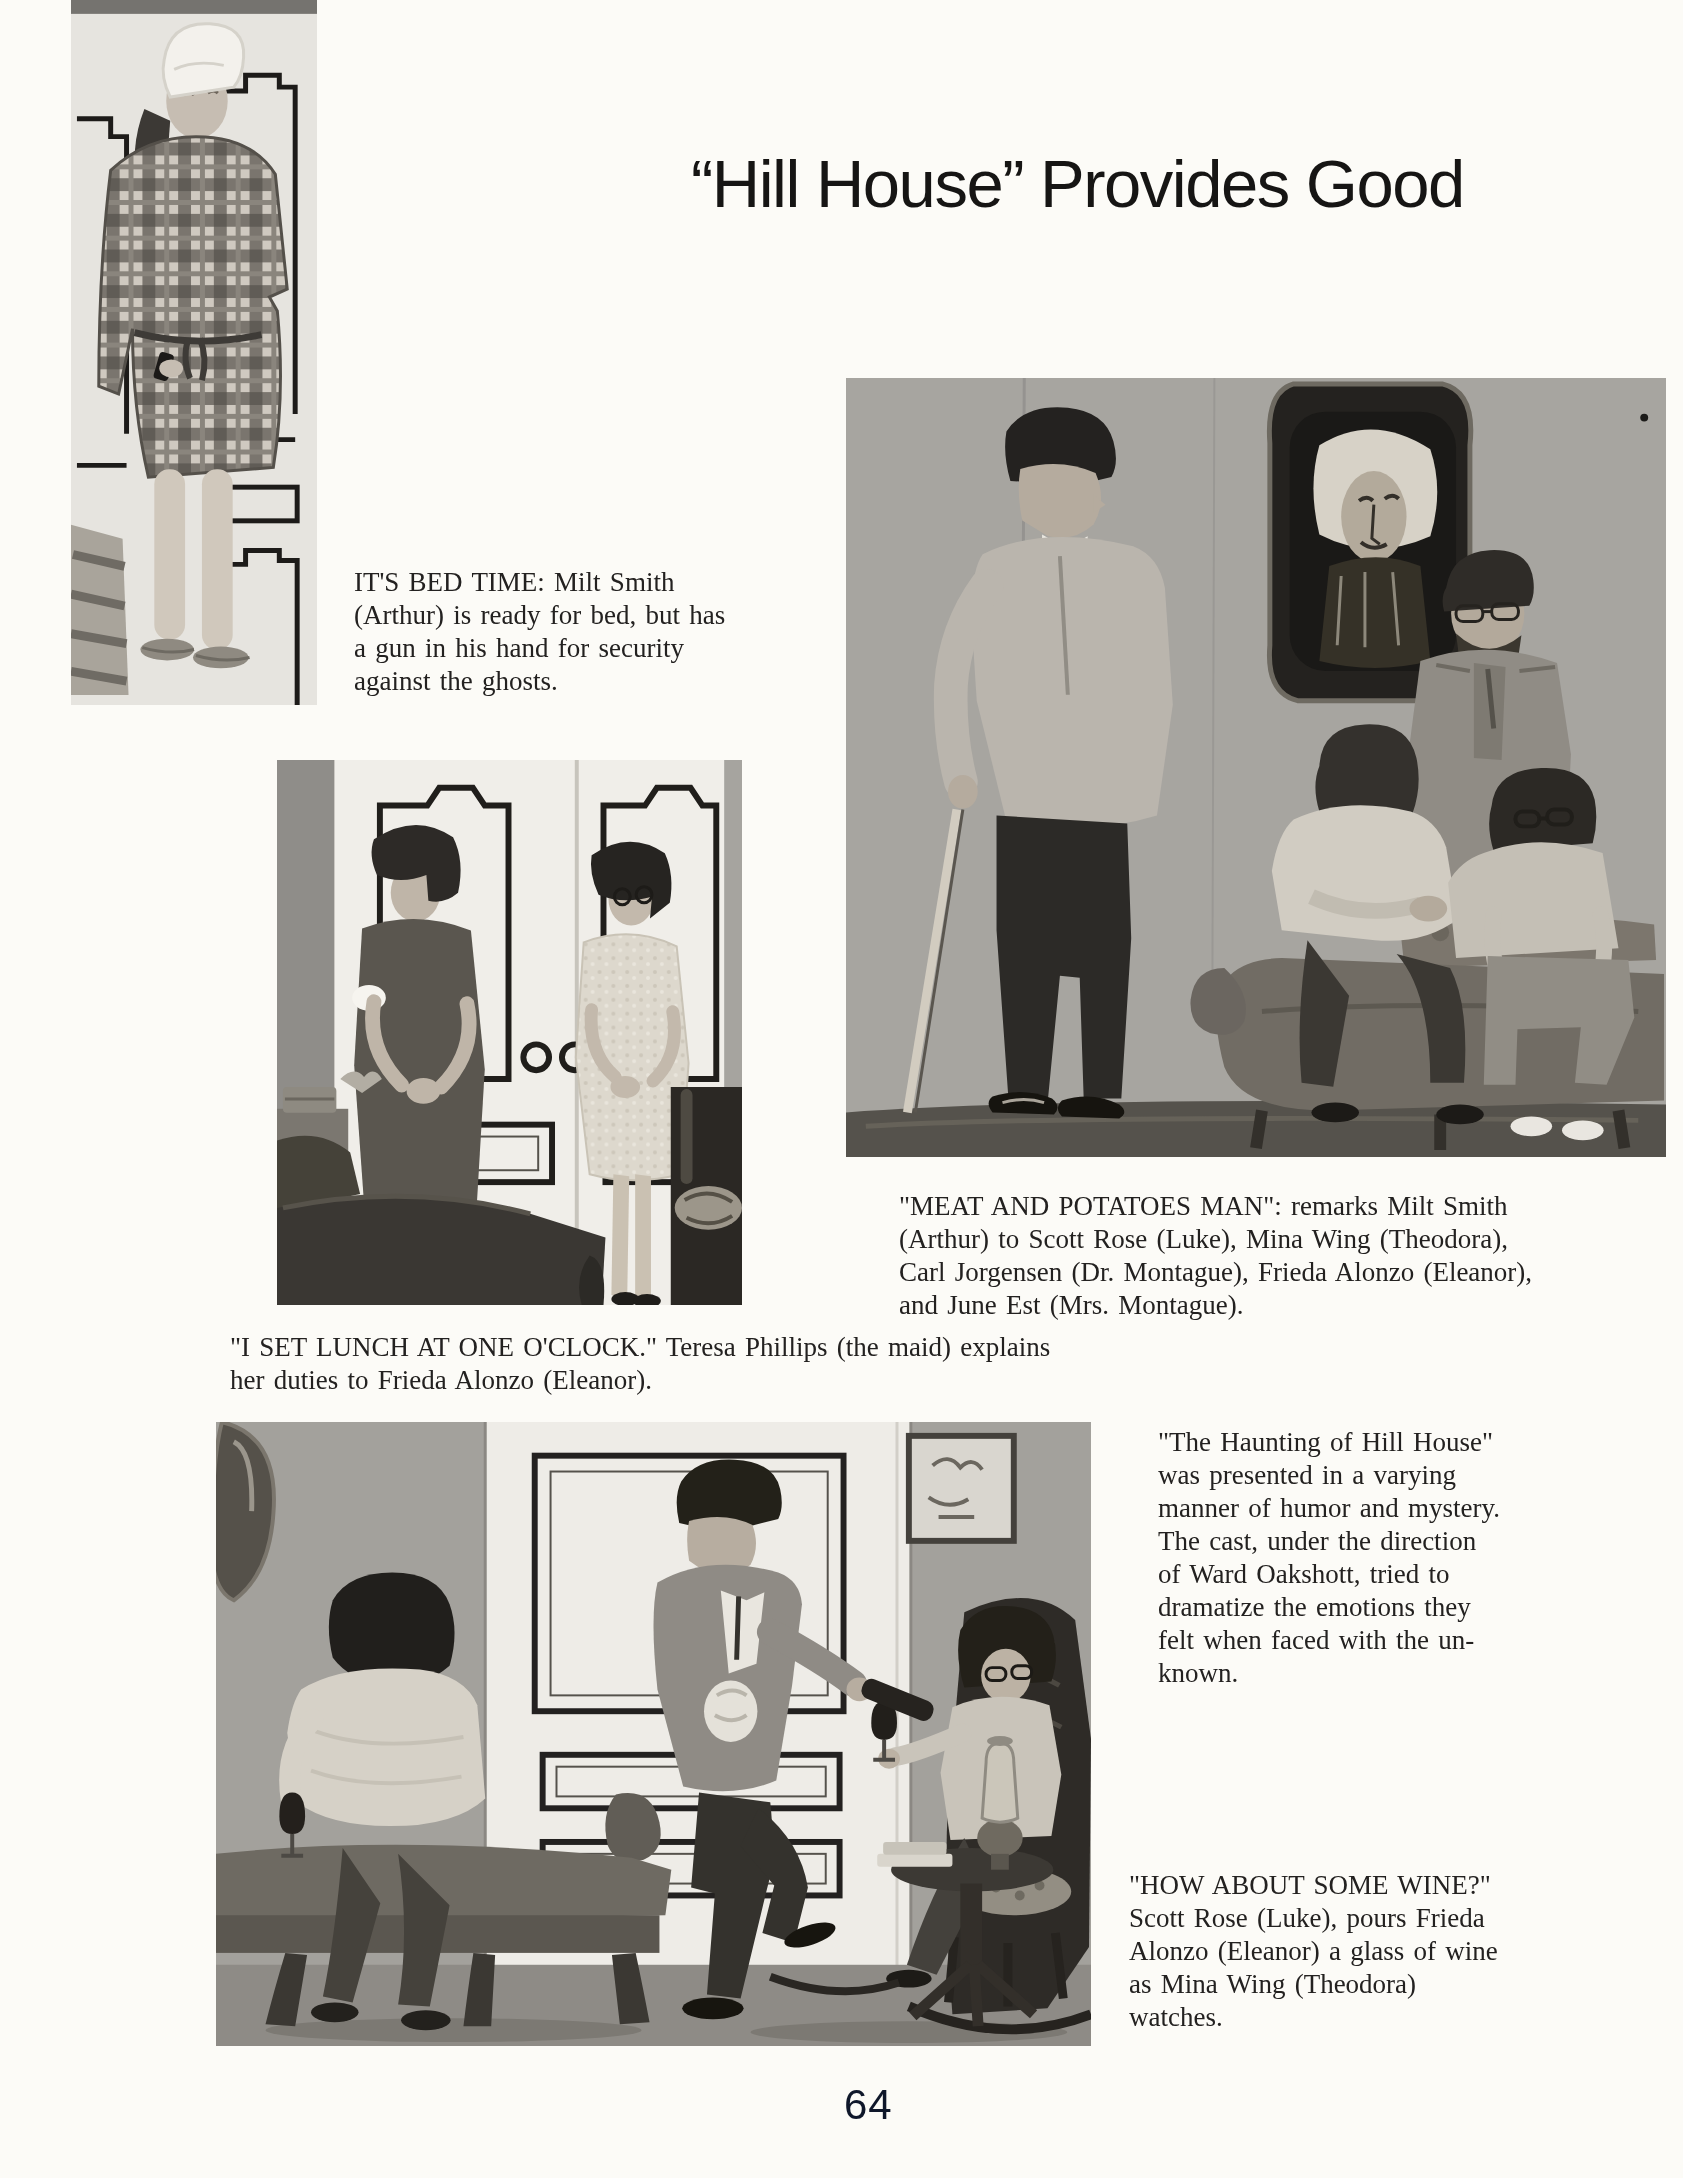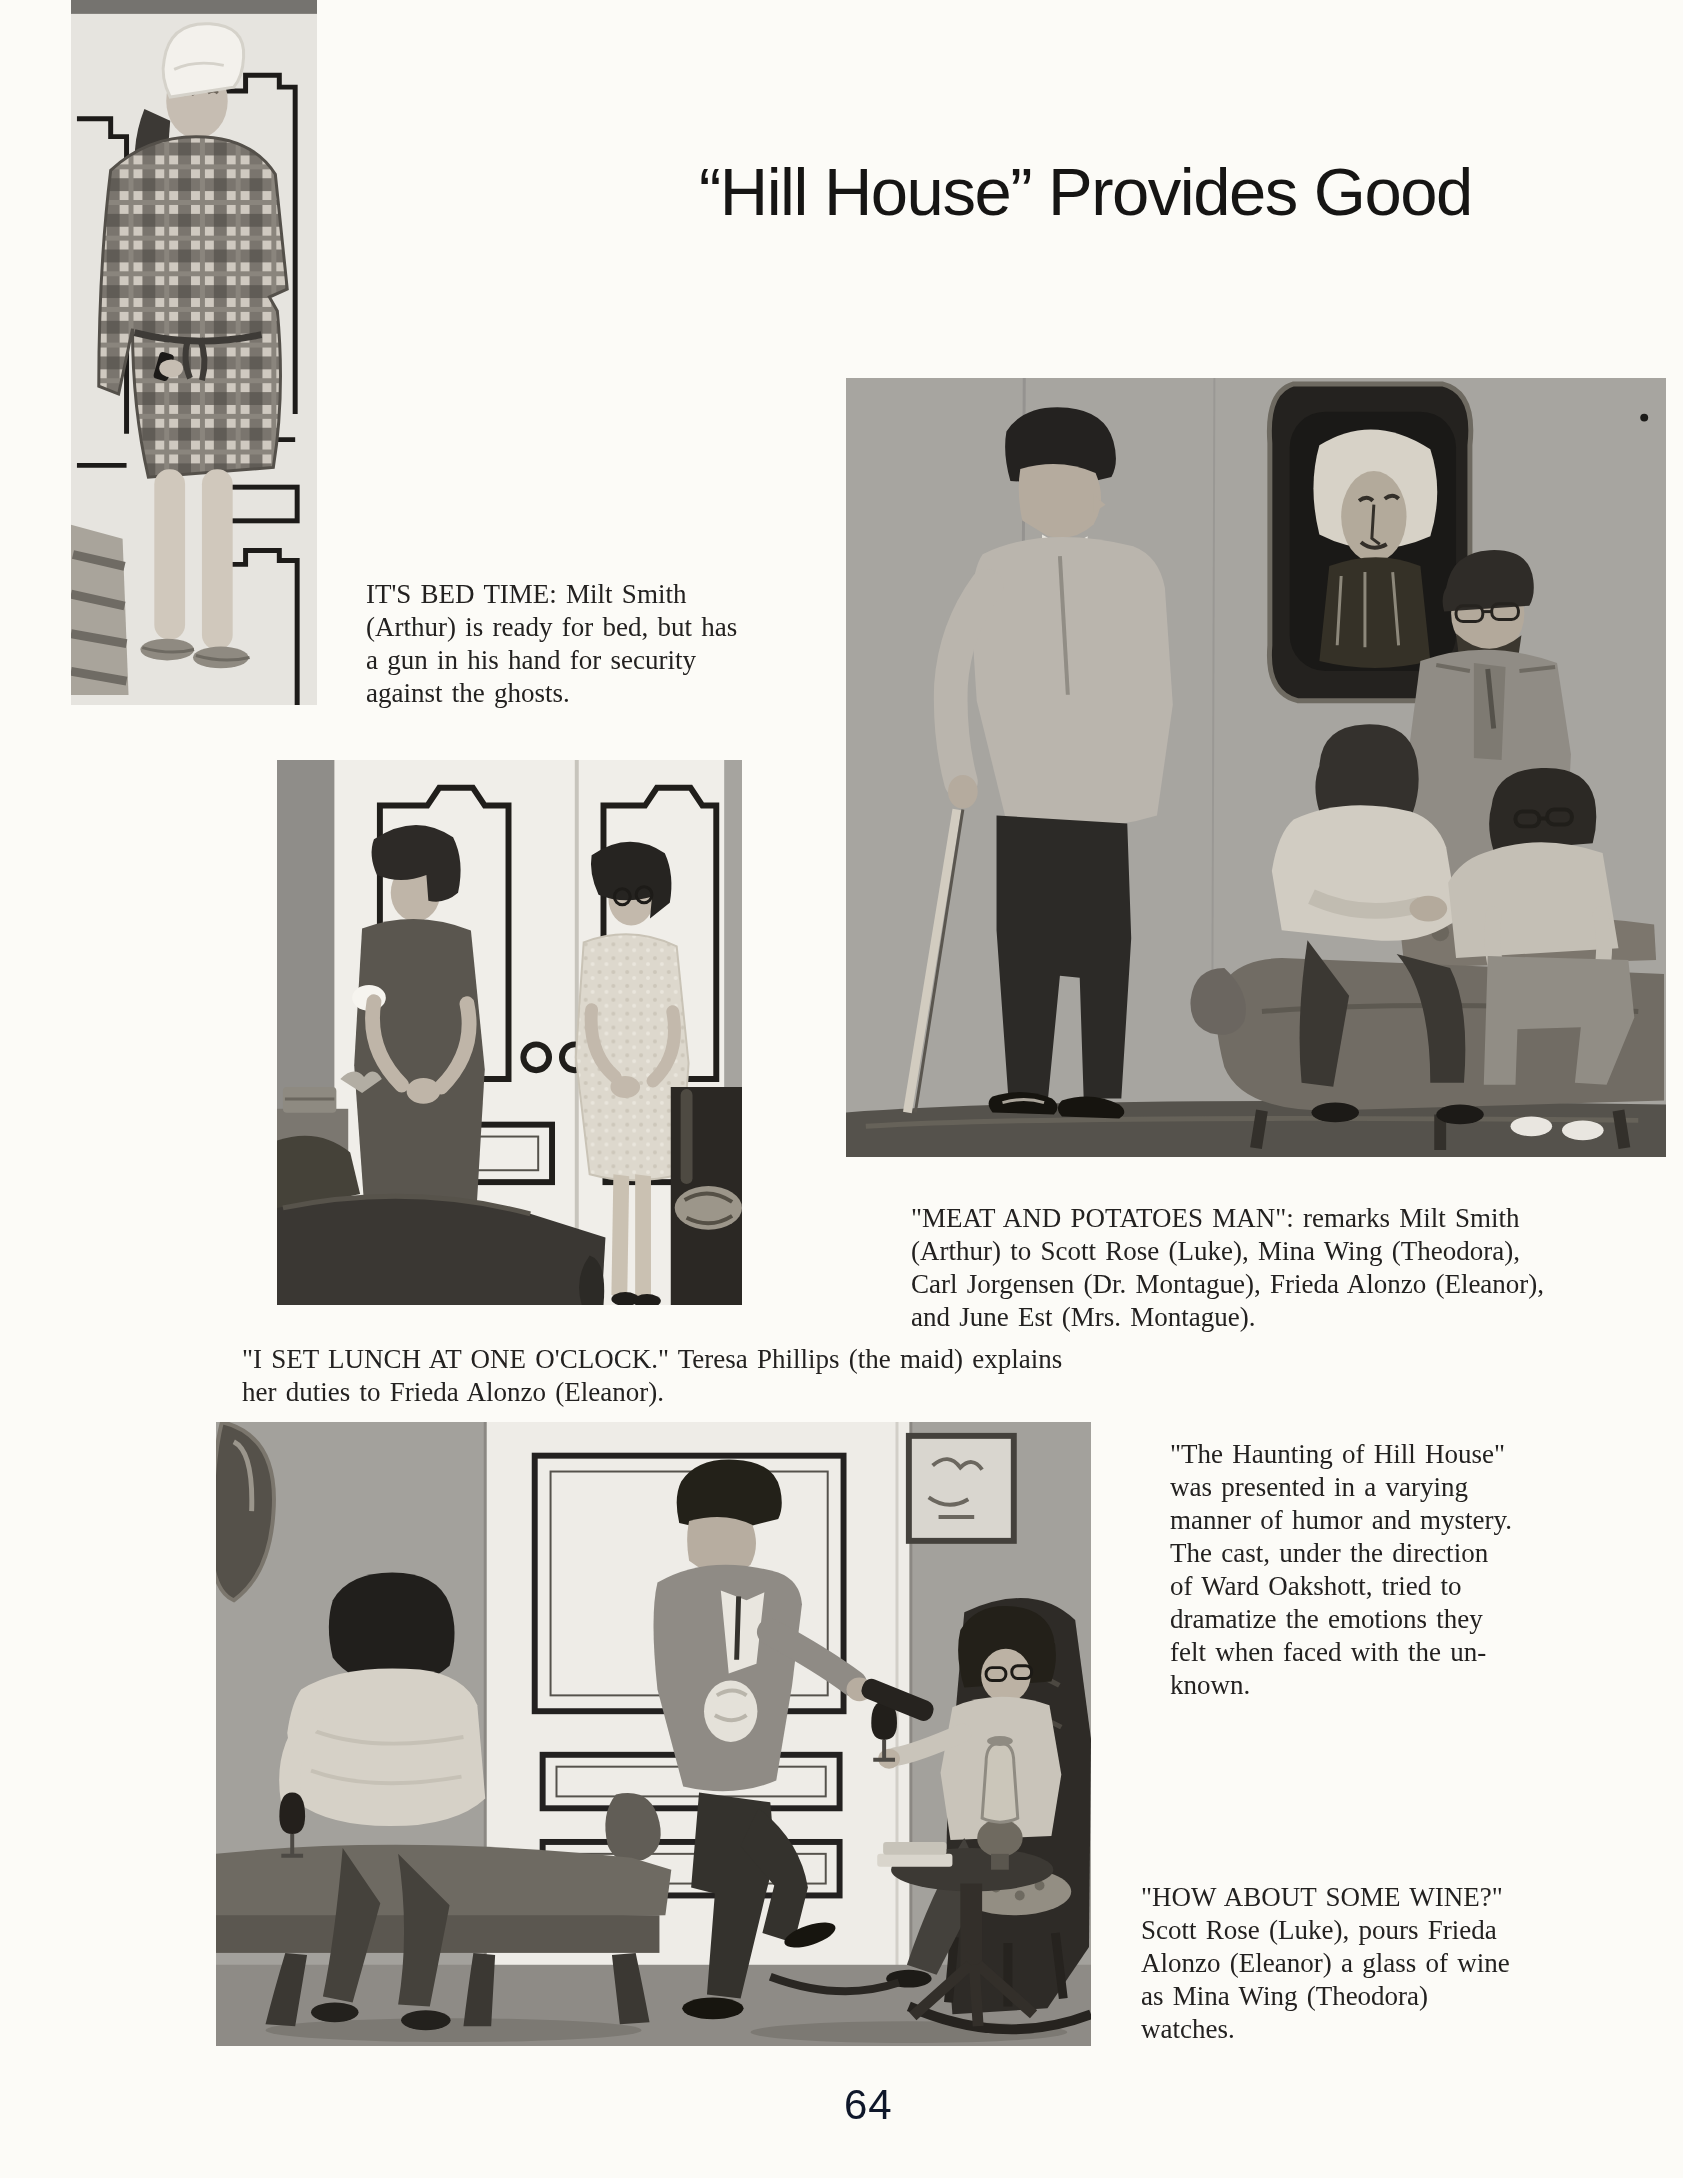--- a/index.html
+++ b/index.html
@@ -10,24 +10,24 @@
     color:#242220;
     overflow:hidden;
   }
   .photo { position:absolute; margin:0; padding:0; overflow:hidden; background:#d8d6d1; }
   .photo svg { display:block; width:100%; height:100%; }
 
   .page-title {
     position:absolute; left:691px; top:145px;
     font-family:"Liberation Sans", sans-serif;
     font-size:67px; font-weight:400; letter-spacing:-1.5px;
-    color:#161514; white-space:nowrap; margin:8px;
+    color:#161514; white-space:nowrap; margin:0;
   }
   .caption {
-    position:absolute; margin:12px;
+    position:absolute; margin:0;
     font-size:27px; line-height:33px;
     white-space:pre-line; word-spacing:2.5px;
     color:#232120;
   }
   .cap-bedtime  { left:354px;  top:566px;  }
   .cap-meat     { left:899px;  top:1190px; }
   .cap-lunch    { left:230px;  top:1331px; }
   .cap-haunting { left:1158px; top:1426px; }
   .cap-wine     { left:1129px; top:1869px; }
 

